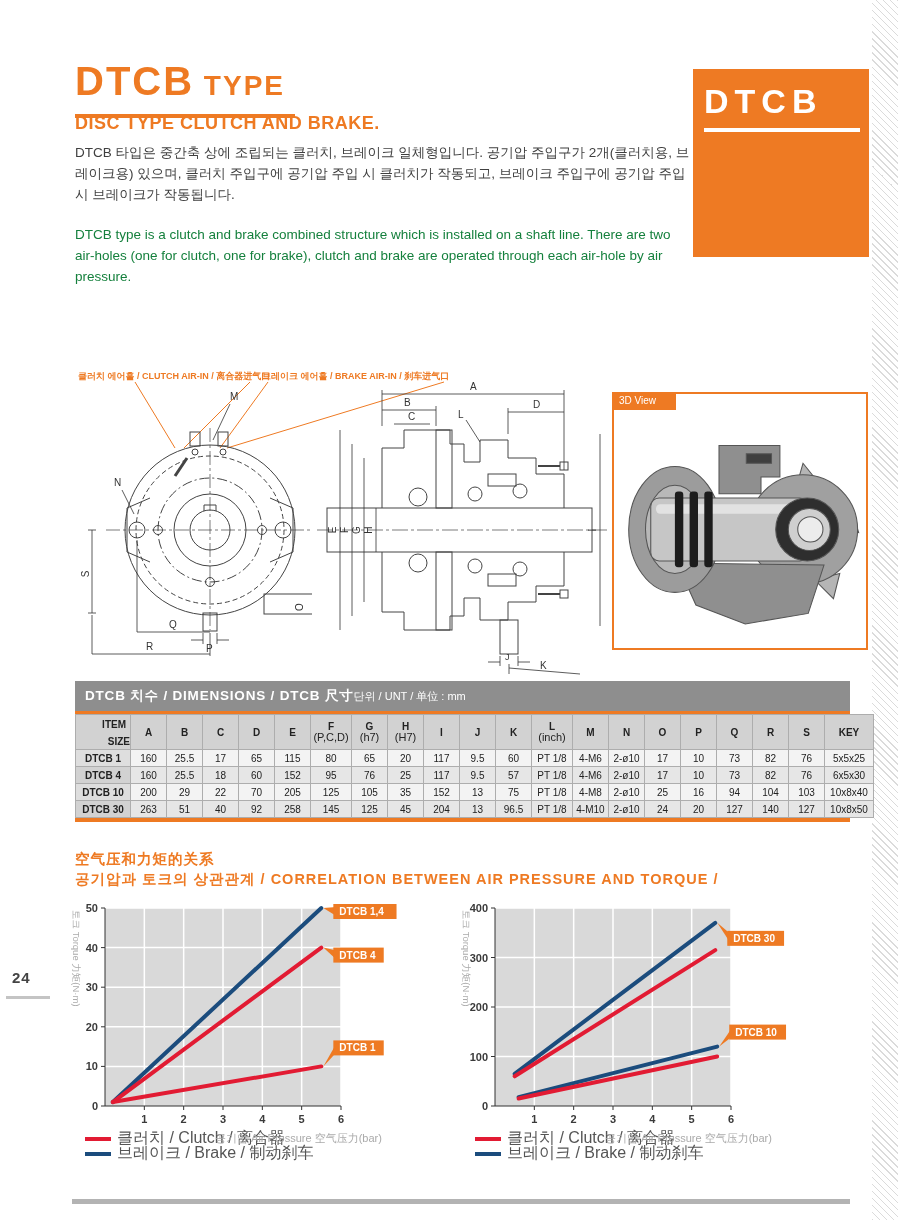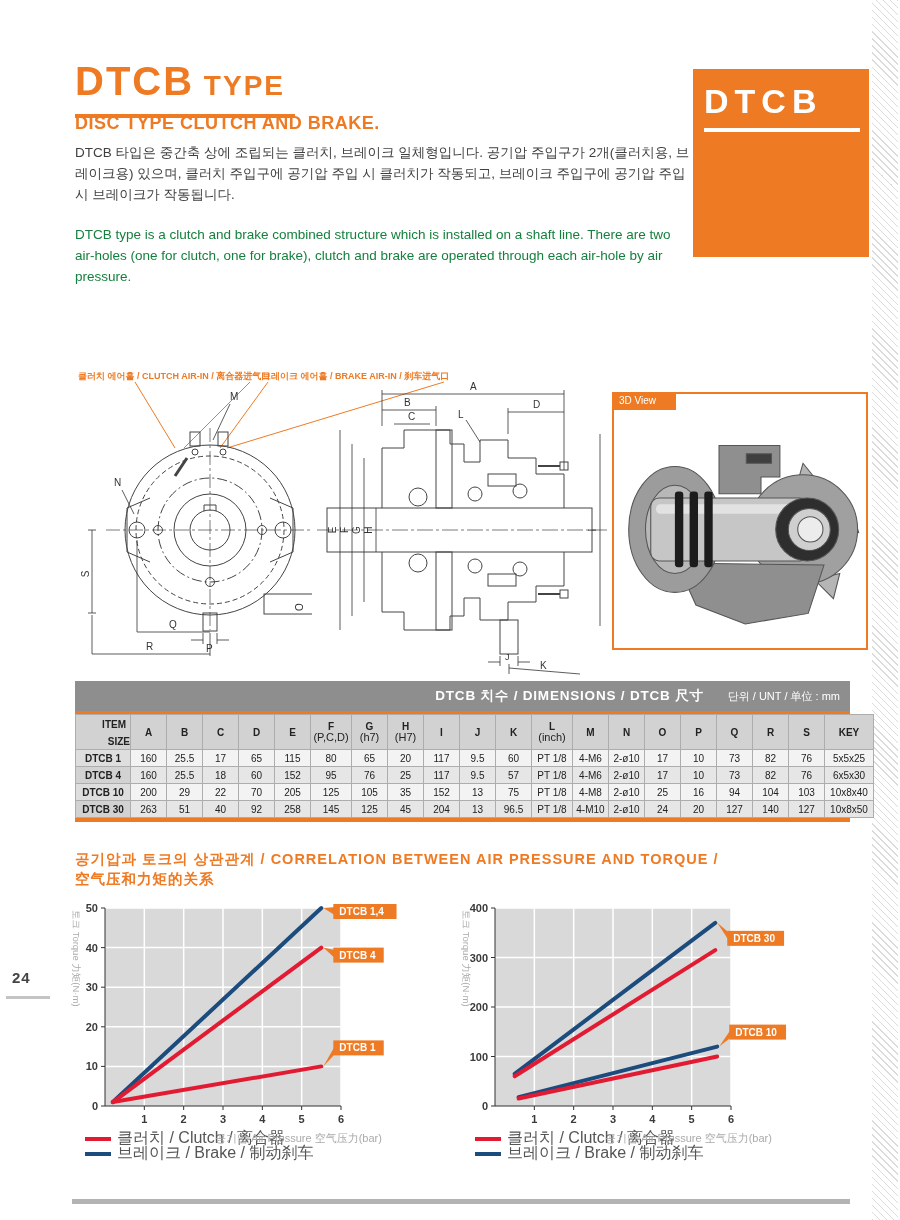--- a/index.html
+++ b/index.html
@@ -24,22 +24,22 @@
   .badge{left:693px;top:69px;width:176px;height:188px;background:var(--accent);}
   .badge-text{margin:13px 9px 0 11px;color:#fff;font-size:34px;font-weight:bold;letter-spacing:6px;
               border-bottom:4px solid #fff;padding-bottom:7px;white-space:nowrap;}
   
   .air-label{top:370px;font-size:9px;font-weight:bold;color:var(--accent);white-space:nowrap;}
   .view3d{left:612px;top:392px;width:256px;height:258px;border:2px solid var(--accent);box-sizing:border-box;background:#fff;}
   .view3d-tab{position:absolute;left:-2px;top:-2px;width:64px;height:18px;background:var(--accent);
               color:#fff;font-size:10px;line-height:18px;padding-left:7px;box-sizing:border-box;}
   
   .tblwrap{left:75px;top:681px;width:775px;}
-  .tbl-titlebar{height:30px;background:var(--tbar);color:#fff;display:flex;justify-content:flex-end;
-                align-items:center;padding:0 10px;box-sizing:border-box;font-size:13.5px;font-weight:bold;letter-spacing:.8px;gap:24px;}
+  .tbl-titlebar{height:30px;background:var(--tbar);color:#fff;display:flex;justify-content:flex-start;
+                align-items:center;padding:0 10px;box-sizing:border-box;font-size:13.5px;font-weight:bold;letter-spacing:.8px;}
   .tbl-unit{font-size:11px;font-weight:normal;letter-spacing:0;}
   .tbl-accentline{height:3px;background:var(--accent);}
   table.dims{border-collapse:collapse;table-layout:fixed;width:775px;font-size:10px;color:#222;}
   table.dims th,table.dims td{border:1px solid #adadad;text-align:center;padding:0;}
   table.dims thead th{background:#d2d2d2;height:34px;font-weight:bold;line-height:11px;}
   table.dims thead th .sub{font-size:11px;font-weight:normal;}
   th.corner{background:
      linear-gradient(to right bottom,#d2d2d2 calc(50% - .7px),#777 calc(50% - .7px) calc(50% + .7px),#d2d2d2 calc(50% + .7px));}
   th.corner .c-top{display:block;text-align:right;padding:1px 4px 0 0;}
   th.corner .c-bot{display:block;text-align:right;padding:6px 0 0 3px;}
@@ -398,22 +398,22 @@
             <td>140</td>
             <td>127</td>
             <td>10x8x50</td>
           </tr>
         </tbody>
       </table>
     <div class="tbl-bottomline"></div>
   </div>
 
   <div class="abs section-title">
+    <div>空气压和力矩的关系</div>
     <div>공기압과 토크의 상관관계 / CORRELATION BETWEEN AIR PRESSURE AND TORQUE /</div>
-    <div>空气压和力矩的关系</div>
   </div>
 
   <svg class="abs" id="chart-left" style="left:59px;top:898px;" width="395" height="228">
       <rect x="46" y="10" width="236" height="198" fill="#d9d9d9"></rect>
       <line x1="85.33333333333333" y1="10" x2="85.33333333333333" y2="208" stroke="#fff" stroke-width="1.5"></line>
       <line x1="124.66666666666666" y1="10" x2="124.66666666666666" y2="208" stroke="#fff" stroke-width="1.5"></line>
       <line x1="164" y1="10" x2="164" y2="208" stroke="#fff" stroke-width="1.5"></line>
       <line x1="203.33333333333331" y1="10" x2="203.33333333333331" y2="208" stroke="#fff" stroke-width="1.5"></line>
       <line x1="242.66666666666669" y1="10" x2="242.66666666666669" y2="208" stroke="#fff" stroke-width="1.5"></line>
       <line x1="282" y1="10" x2="282" y2="208" stroke="#fff" stroke-width="1.5"></line>

